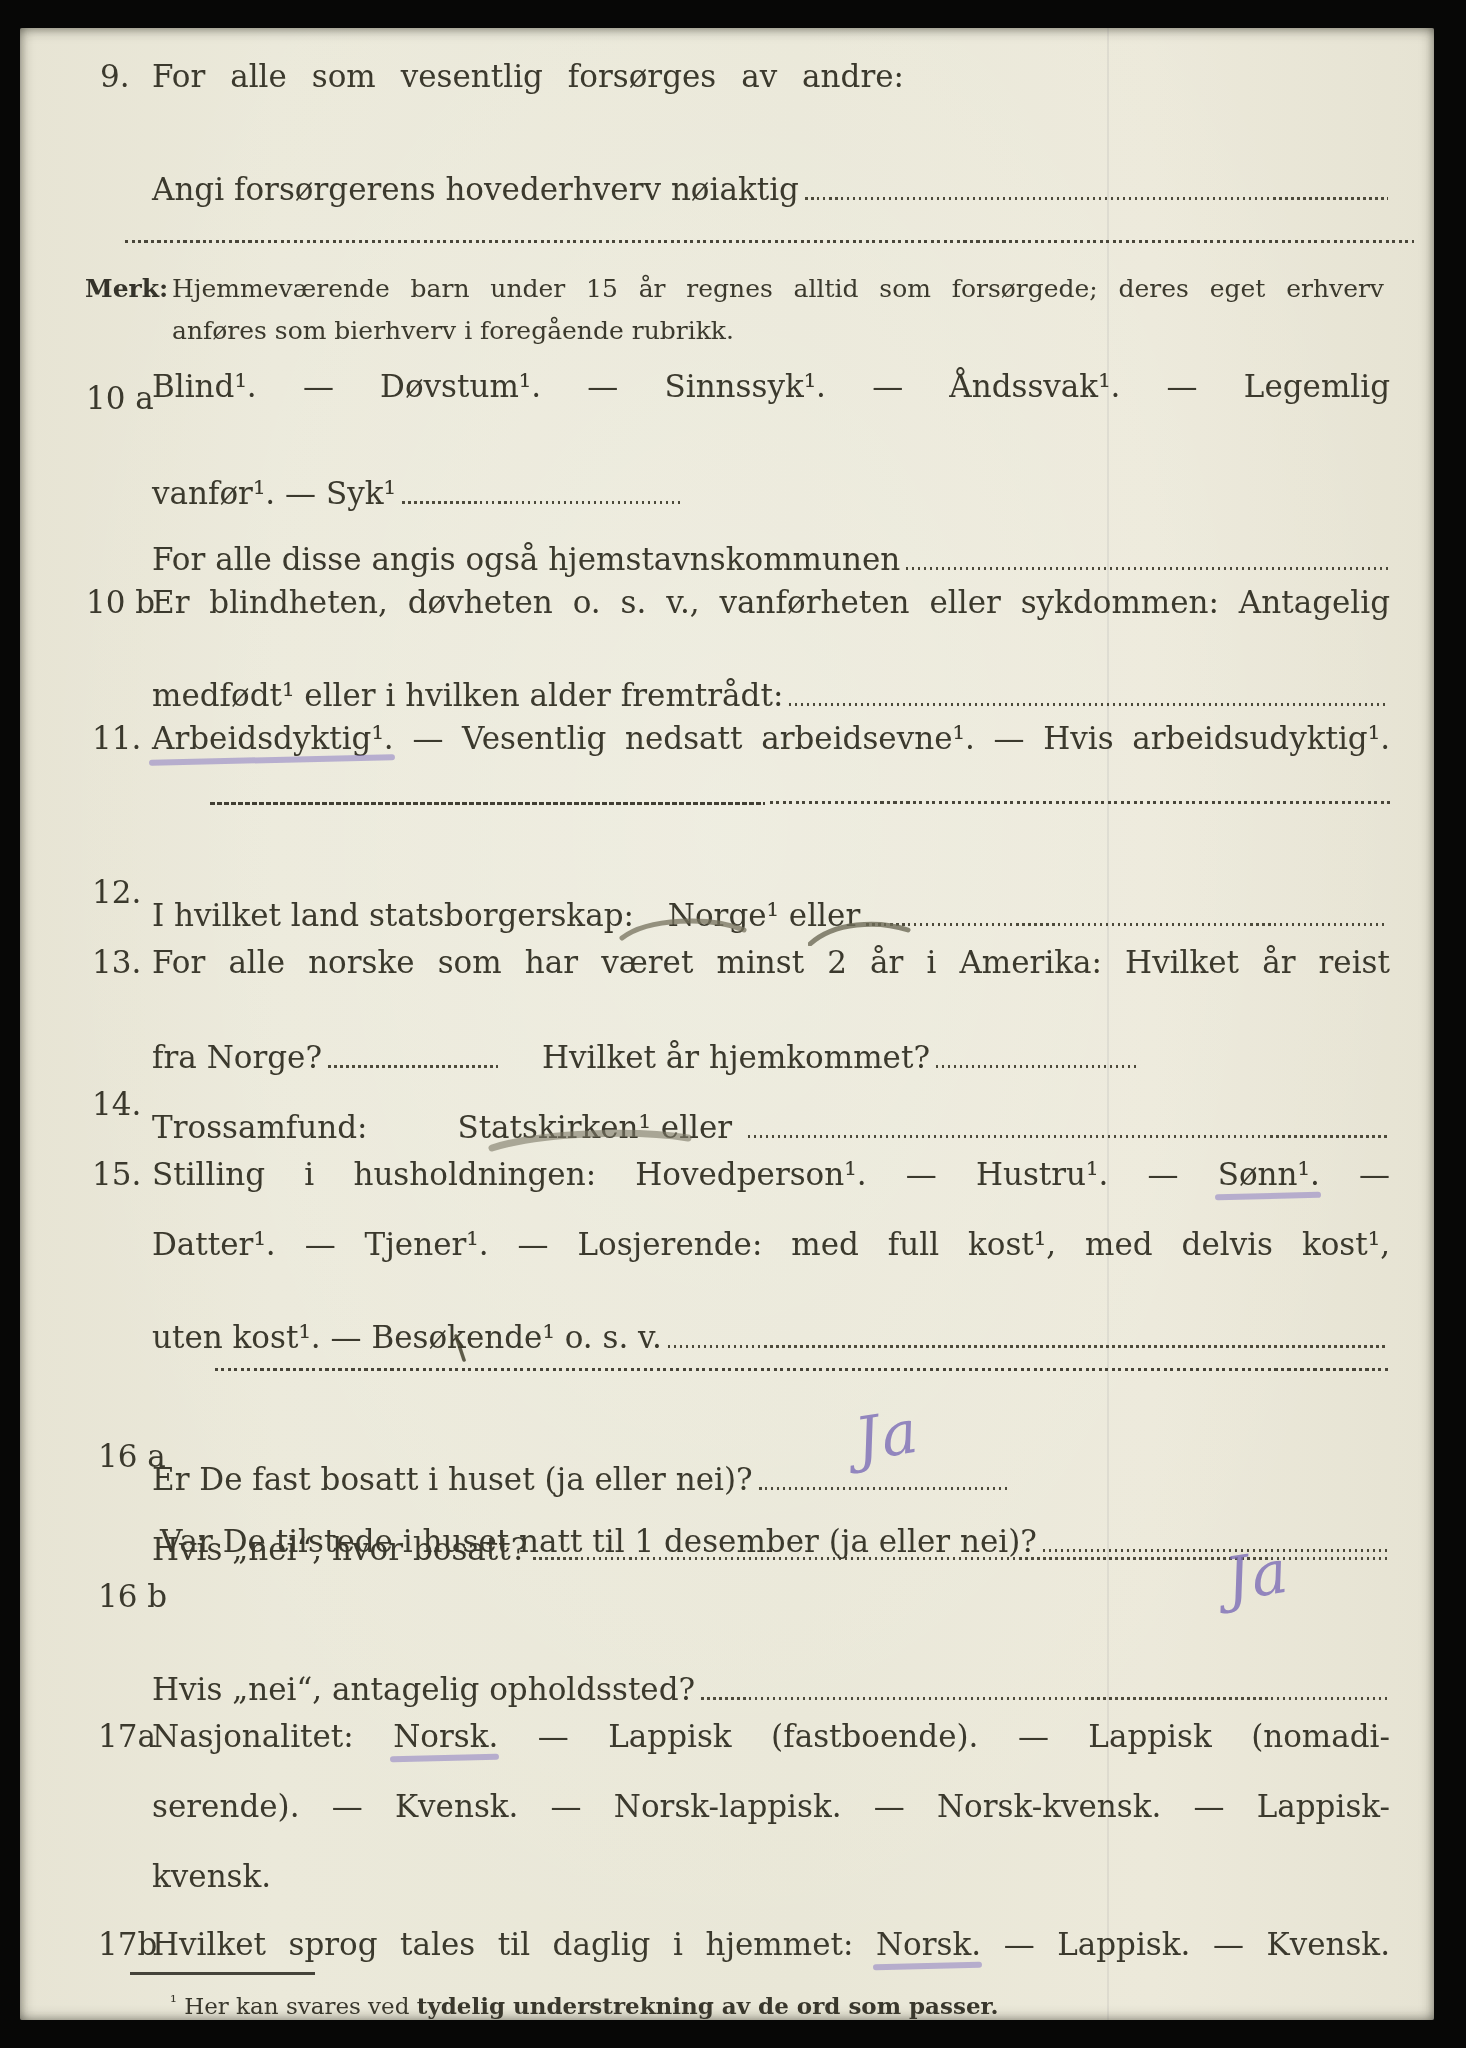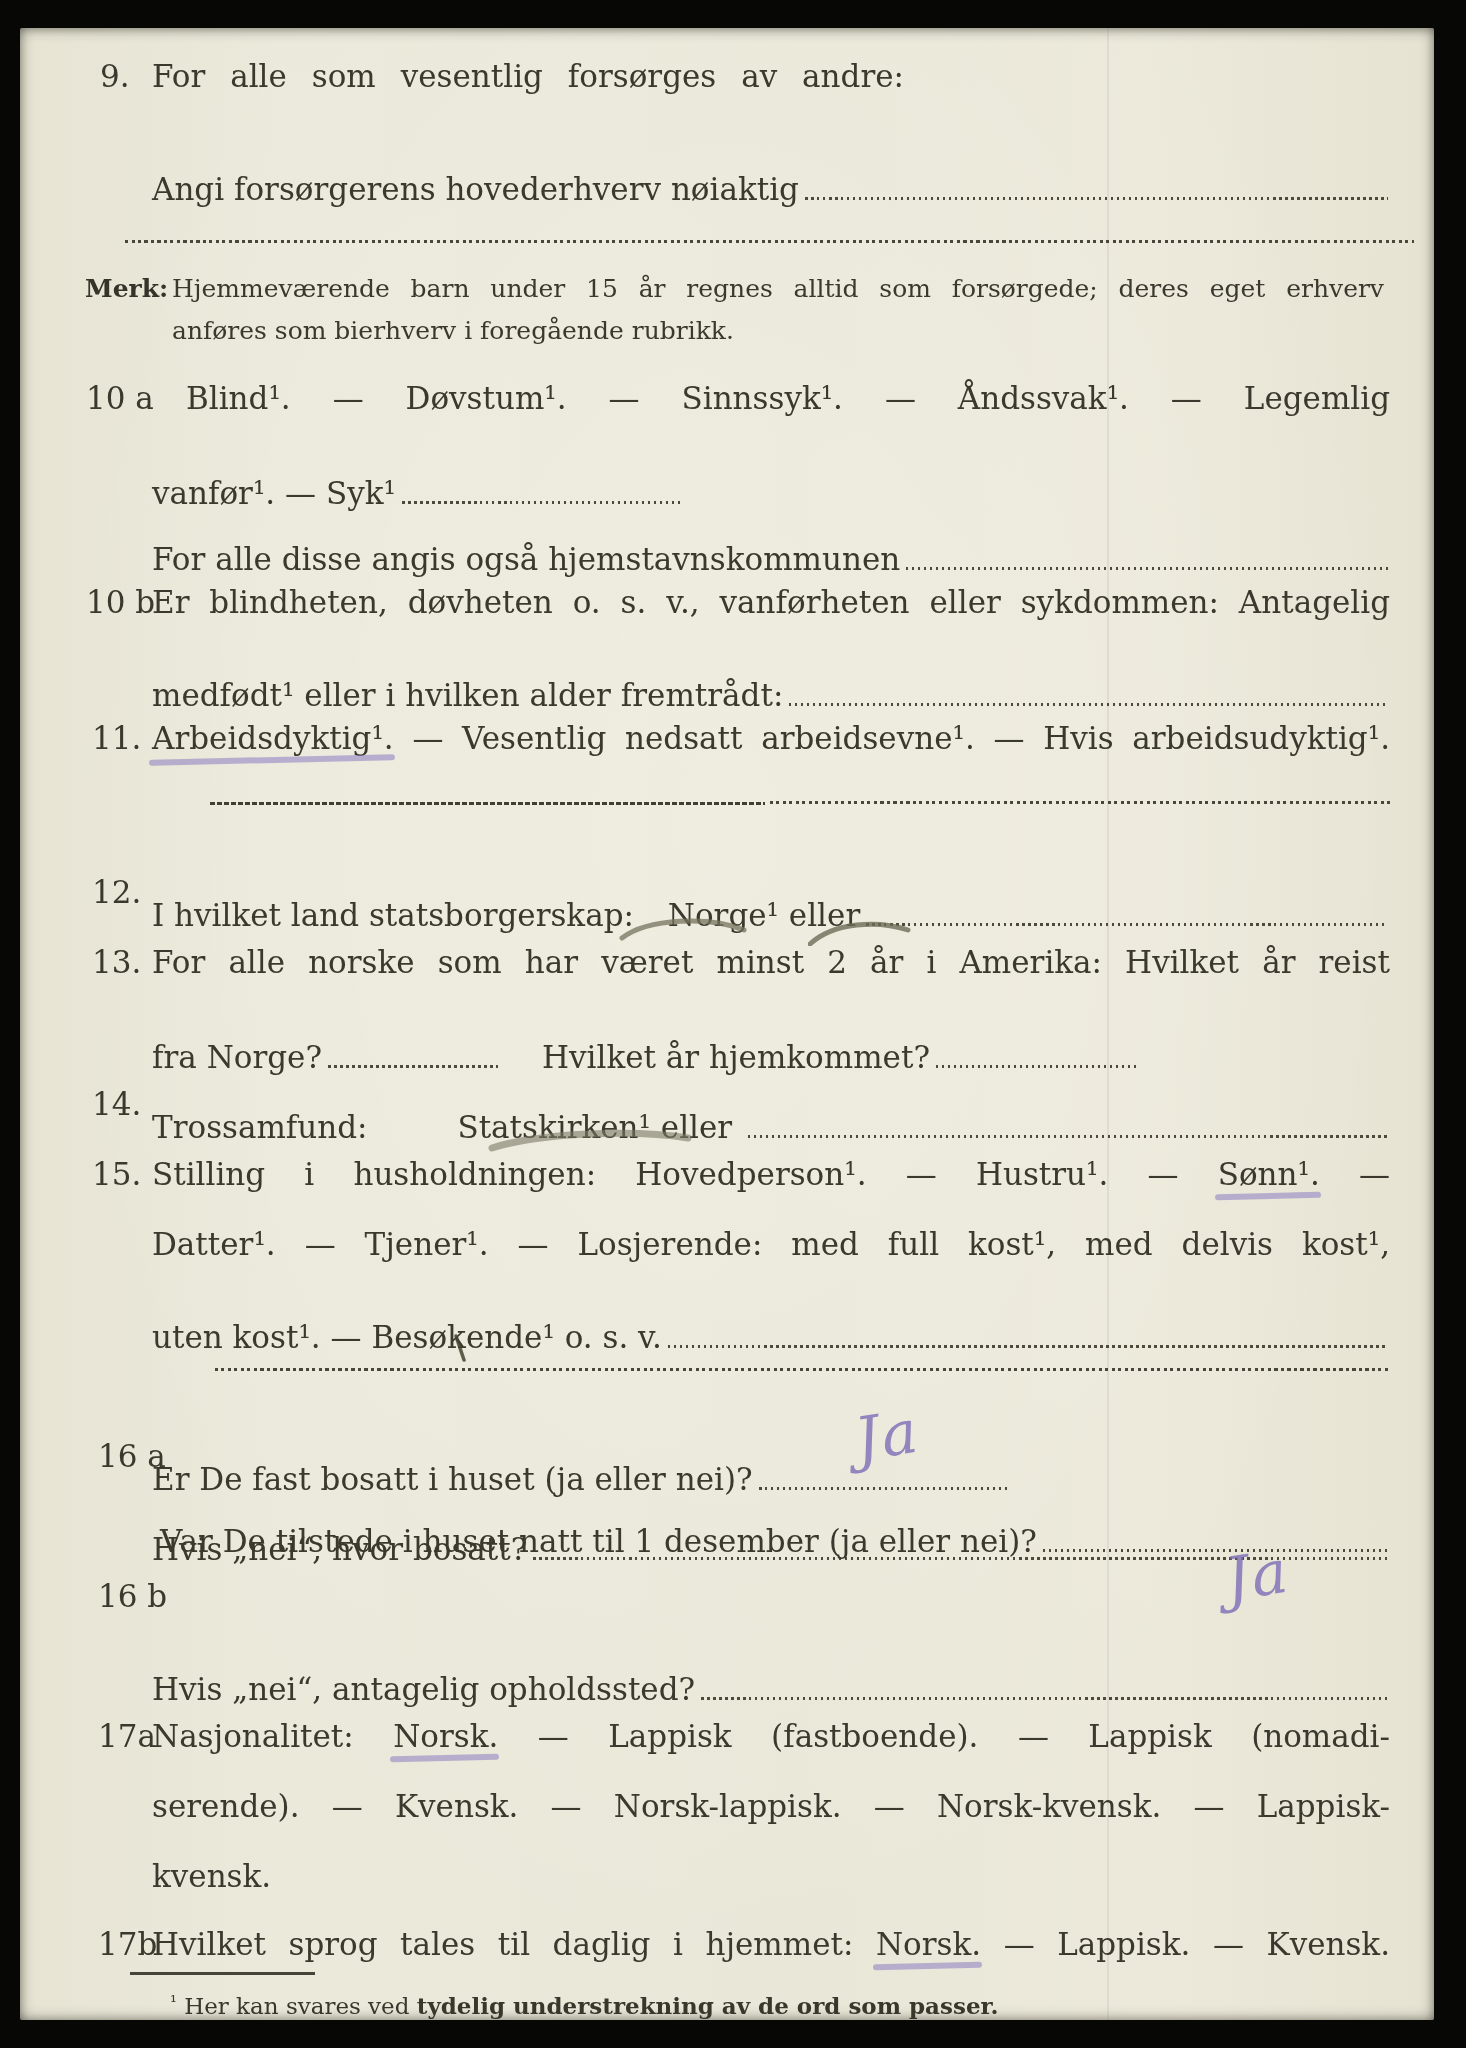--- a/index.html
+++ b/index.html
@@ -85,21 +85,21 @@
     <span class="leader"></span>
   </div>
 
   <div class="rule" style="left:105px;right:20px;top:212px;"></div>
 
   <span class="merk-label" style="left:65px;top:246px;">Merk:</span>
   <div class="merk-line" style="top:246px;"><span>Hjemmeværende barn under 15 år regnes alltid som forsørgede; deres eget erhverv</span></div>
   <div class="merk-line second" style="top:288px;"><span>anføres som bierhverv i foregående rubrikk.</span></div>
 
   <span class="num" style="left:66px;top:352px;">10 a</span>
-  <div class="line" style="top:352px;margin-left:34px;"><span>Blind¹. — Døvstum¹. — Sinnssyk¹. — Åndssvak¹. — Legemlig</span></div>
+  <div class="line" style="top:340px;"><span>Blind¹. — Døvstum¹. — Sinnssyk¹. — Åndssvak¹. — Legemlig</span></div>
 
   <div class="fline" style="top:424px;">
     <span class="t">vanfør¹. — Syk¹</span>
     <span class="leader fixed" style="width:280px;"></span>
   </div>
 
   <div class="fline" style="top:490px;">
     <span class="t">For alle disse angis også hjemstavnskommunen</span>
     <span class="leader"></span>
   </div>

